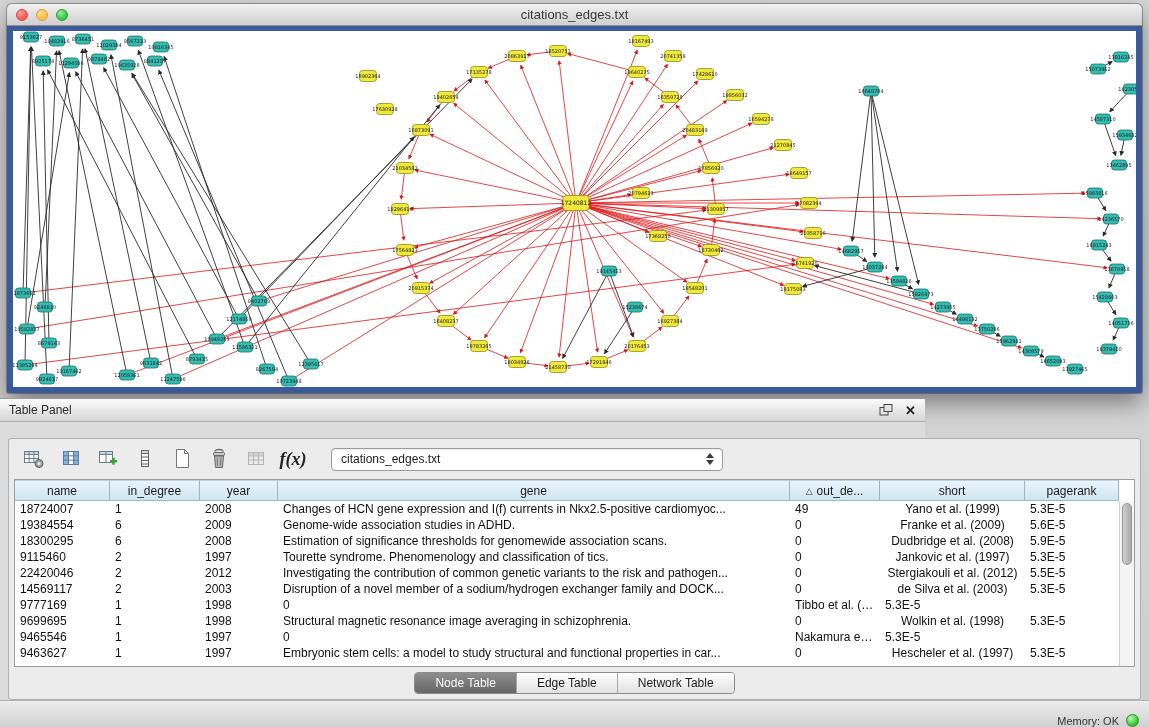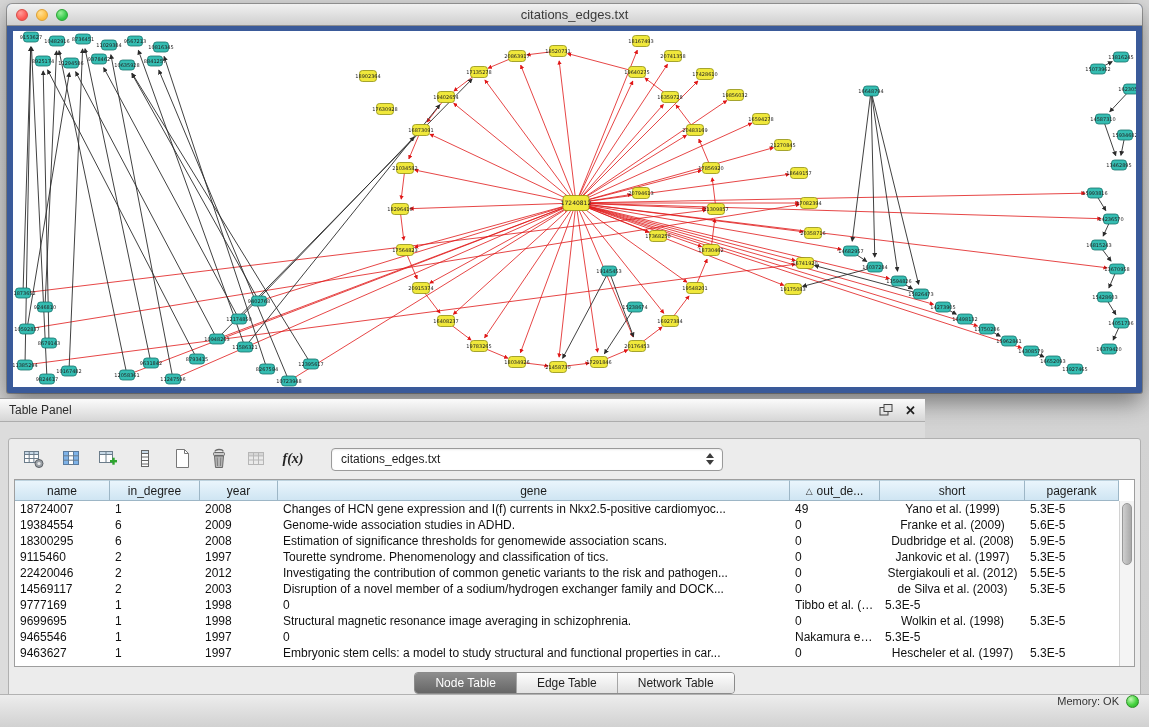--- a/index.html
+++ b/index.html
@@ -53,21 +53,21 @@
   .panel-content {
     position:absolute; left:8px; top:39px; width:1133px; height:262px;
     background:#ececec; border:1px solid #b0b0b0; border-radius:3px;
     display:flex; flex-direction:column;
   }
   .toolbar { height:40px; display:flex; align-items:center; padding:0 12px; gap:11px; }
   .tool-btn {
     width:26px; height:26px; display:flex; align-items:center; justify-content:center;
     background:transparent; border:none; padding:0;
   }
-  .fx { font-family:"Liberation Serif", serif; font-style:italic; font-weight:bold; font-size:14px; color:#222; }
+  .fx { font-family:"Liberation Serif", serif; font-style:italic; font-weight:bold; font-size:18px; color:#222; }
   .combo {
     margin-left:14px; width:392px; height:23px; background:#fff;
     border:1px solid #9a9a9a; border-radius:4px; display:flex; align-items:center;
     padding:0 5px 0 9px; font-size:12px; color:#1d1d1d;
     box-shadow:inset 0 1px 2px rgba(0,0,0,.08);
   }
   .combo .label { flex:1; }
   .combo .arrows { width:14px; display:flex; flex-direction:column; align-items:center; gap:2px; }
   .tri-up   { width:0; height:0; border-left:4px solid transparent; border-right:4px solid transparent; border-bottom:5px solid #3c3c3c; }
   .tri-down { width:0; height:0; border-left:4px solid transparent; border-right:4px solid transparent; border-top:5px solid #3c3c3c; }
@@ -105,23 +105,23 @@
   .tab-group { display:flex; border:1px solid #8b8b8b; border-radius:4px; overflow:hidden; }
   .tab {
     height:20px; padding:0 20px; font-size:12px; display:flex; align-items:center;
     background:linear-gradient(#fdfdfd,#e2e2e2); color:#1e1e1e; border-right:1px solid #a5a5a5;
   }
   .tab:last-child { border-right:none; }
   .tab.selected { background:linear-gradient(#8d8d8d,#666666); color:#fff; }
 
   
   .status-bar {
-    position:absolute; left:0; bottom:0; width:1149px; height:33px;
+    position:absolute; left:0; bottom:0; width:1149px; height:27px;
     background:linear-gradient(#ededed,#d1d1d1); border-top:1px solid #b2b2b2;
-    display:flex; align-items:flex-start; justify-content:flex-end; padding:0 10px; gap:7px;
+    display:flex; align-items:flex-end; justify-content:flex-end; padding:0 10px; gap:7px;
   }
   .mem-label { font-size:11px; color:#333; }
   .mem-dot {
     width:13px; height:13px; border-radius:50%;
     background:radial-gradient(circle at 35% 30%, #c2f8b3, #45d33f 55%, #2aa326);
     border:1px solid #2c8f27;
   }
 </style>
 </head>
 <body>

